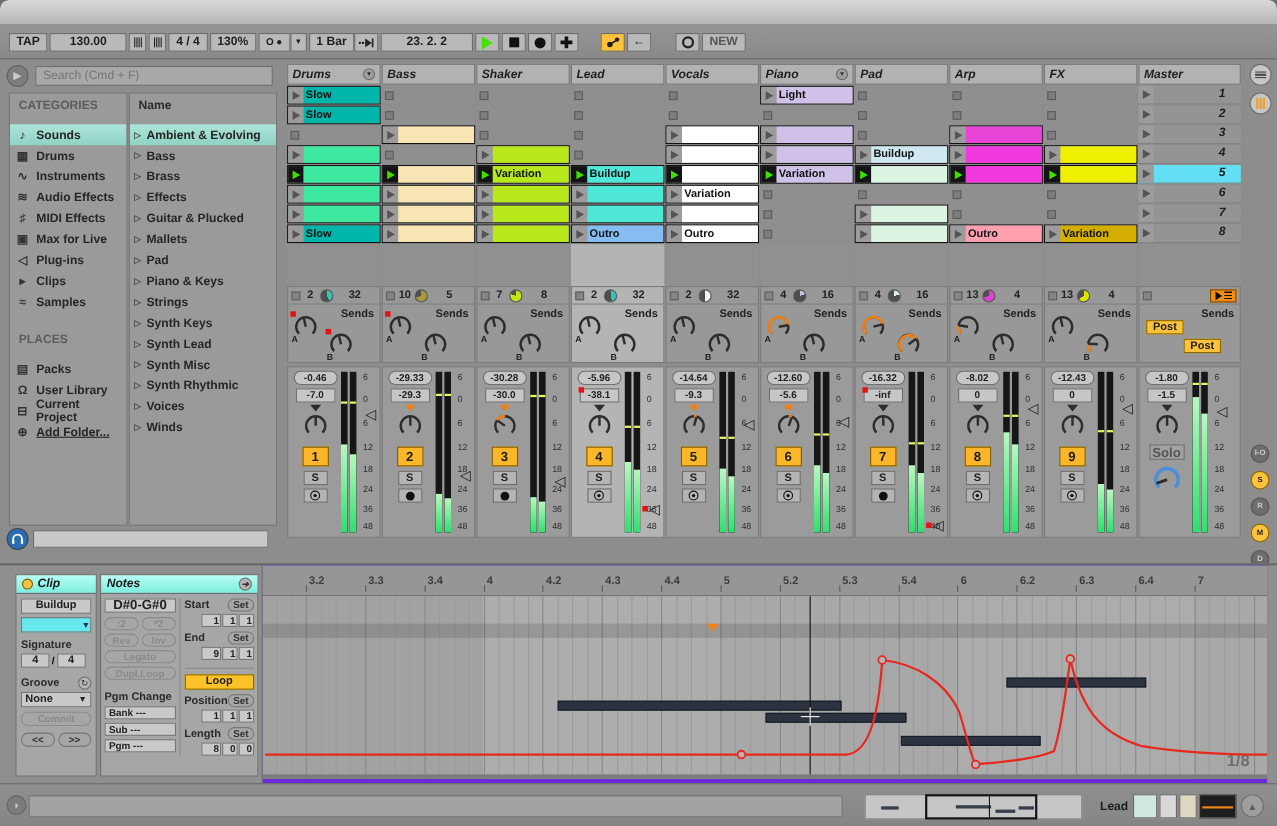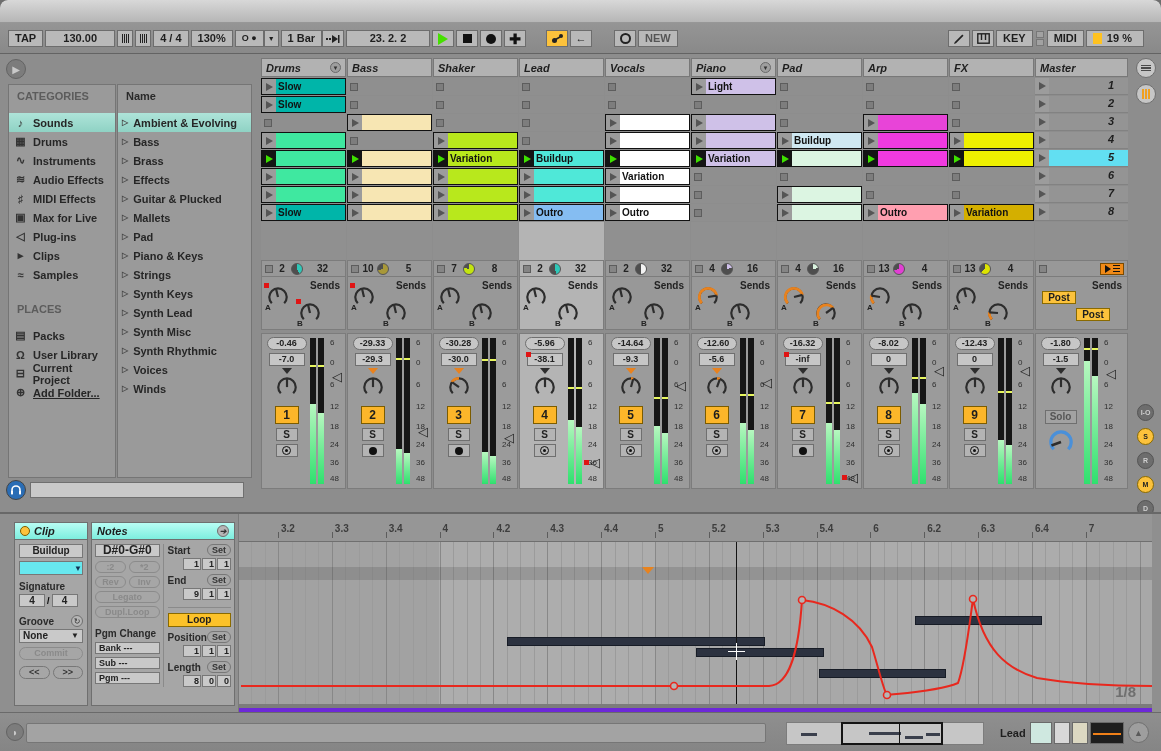--- a/index.html
+++ b/index.html
@@ -80,21 +80,21 @@
   .vol .reddot{top:-2px;left:-2px}
   .panwrap{margin-top:2px;height:36px;position:relative;display:flex;flex-direction:column;align-items:center}
   .panind{width:0;height:0;border-left:5px solid transparent;border-right:5px solid transparent;border-top:6px solid #2d2d2d}
   .panind.orange{border-top-color:#e8821e}
   .numbadge{width:24px;height:18px;background:#fcb62a;border:1px solid #7c5c00;font-size:12px;font-weight:bold;color:#1e1e1e;text-align:center;line-height:16px;margin-top:2px}
   .sbtn{width:22px;height:13px;background:#b4b4b4;border:1px solid #6f6f6f;font-size:10px;font-weight:bold;color:#222;text-align:center;line-height:11px;margin-top:4px}
   .armbtn{width:22px;height:13px;background:#b4b4b4;border:1px solid #6f6f6f;margin-top:3px;display:flex;align-items:center;justify-content:center}
   .armbtn .solid{width:8px;height:8px;border-radius:50%;background:#111}
   .armbtn .dotc{width:9px;height:9px;border-radius:50%;border:1.5px solid #111;position:relative}
   .armbtn .dotc:after{content:"";position:absolute;left:2.2px;top:2.2px;width:3px;height:3px;border-radius:50%;background:#111}
-  .solobtn{width:32px;height:14px;background:#a2a2a2;border:1px solid #6f6f6f;font-size:10px;font-weight:bold;color:#555;text-align:center;line-height:12px;margin-top:6px}
+  .solobtn{width:32px;height:14px;background:#a2a2a2;border:1px solid #6f6f6f;font-size:12px;font-weight:bold;color:#555;text-align:center;line-height:12px;}
   .mright{position:relative;flex:1}
   .mbars{position:absolute;left:2px;top:4px;display:flex;gap:2px}
   .mbar{width:6px;height:146px;background:#161616;position:relative;overflow:hidden}
   .mfill{position:absolute;left:0;right:0;bottom:0;background:linear-gradient(#b8f7c0,#2fe06e)}
   .mline{position:absolute;left:0;right:0;height:2px;background:#e8f760}
   .dbruler{position:absolute;left:19px;top:4px;width:16px;height:146px;font-size:8px;color:#2f2f2f}
   .dbruler span{position:absolute;left:3px}
   .fader{position:absolute;left:24px;font-size:13px;color:#1e1e1e;line-height:10px}
   .fader .reddot{left:-6px;top:2px}
   
@@ -211,48 +211,26 @@
         </div>
       <div class="tbox tico">
           <span style="font-weight:bold">←</span>
         </div>
       <div style="width:18px"></div>
       <div class="tbox tico">
           <span class="autoarm"></span>
         </div>
       <div class="tbox" style="color:#555">NEW</div>
     </div>
-    <div class="tg" style="left:948px">
-      <div class="tbox tico">
-          <svg width="12" height="12" viewBox="0 0 12 12">
-            <path d="M1,11 L3,10.2 L10.5,2.7 L9.3,1.5 L1.8,9 Z" fill="#222"></path>
-          </svg>
-        </div>
-      <div class="tbox tico">
-          <svg width="13" height="11" viewBox="0 0 13 11">
-            <rect x="0.8" y="0.8" width="11.4" height="9.4" fill="none" stroke="#222" stroke-width="1.4"></rect>
-            <line x1="4.5" y1="1" x2="4.5" y2="7" stroke="#222" stroke-width="1.4"></line>
-            <line x1="8.5" y1="1" x2="8.5" y2="7" stroke="#222" stroke-width="1.4"></line>
-          </svg>
-        </div>
-      <div class="tbox">KEY</div>
-      <div class="ioind">
-          <i></i>
-          <i></i>
-        </div>
-      <div class="tbox">MIDI</div>
-      <div class="tbox" style="width:58px;text-align:left"><span class="cpusq"></span><span>19 %</span></div>
-      <div style="width:14px"></div>
-
-    </div>
   </div>
 
   <div class="main">
     <aside class="browser">
       <div class="circbtn" style="left:6px;top:5px">▶</div>
+      <input class="search" placeholder="Search (Cmd + F)" style="">
       <div class="bpanel" style="left:8px;top:30px;width:108px;height:394px">
         <div class="bhdr">CATEGORIES</div>
         <div>
             <div class="brow selr">
               <span class="bico">♪</span>
               <span class="lbl">Sounds</span>
             </div>
             <div class="brow">
               <span class="bico">▦</span>
               <span class="lbl">Drums</span>

